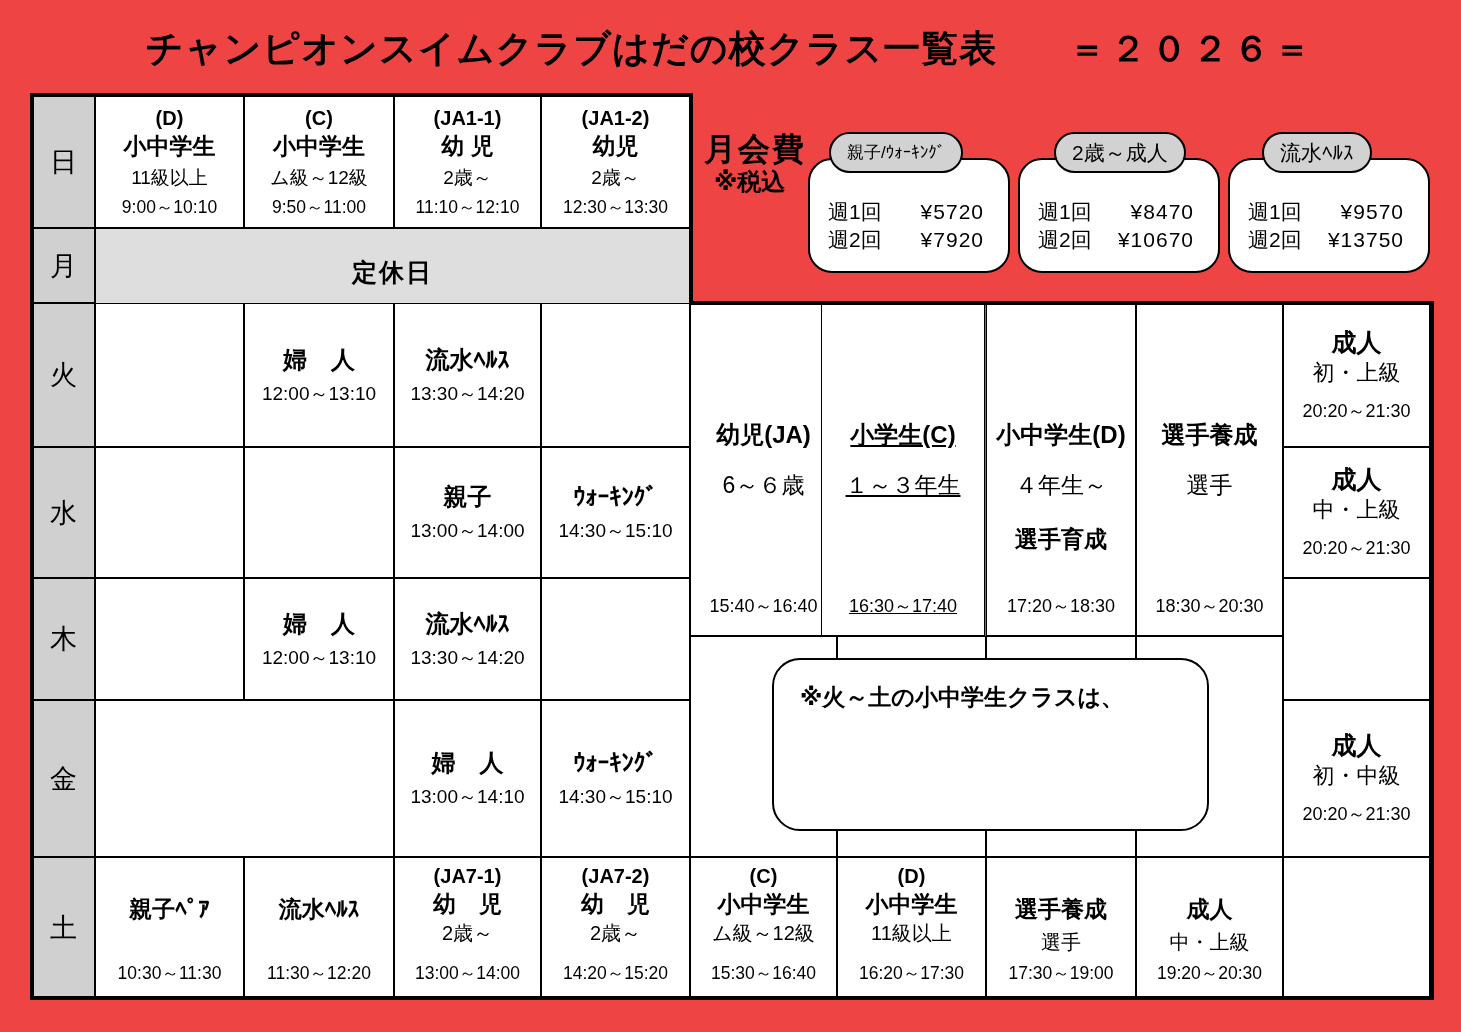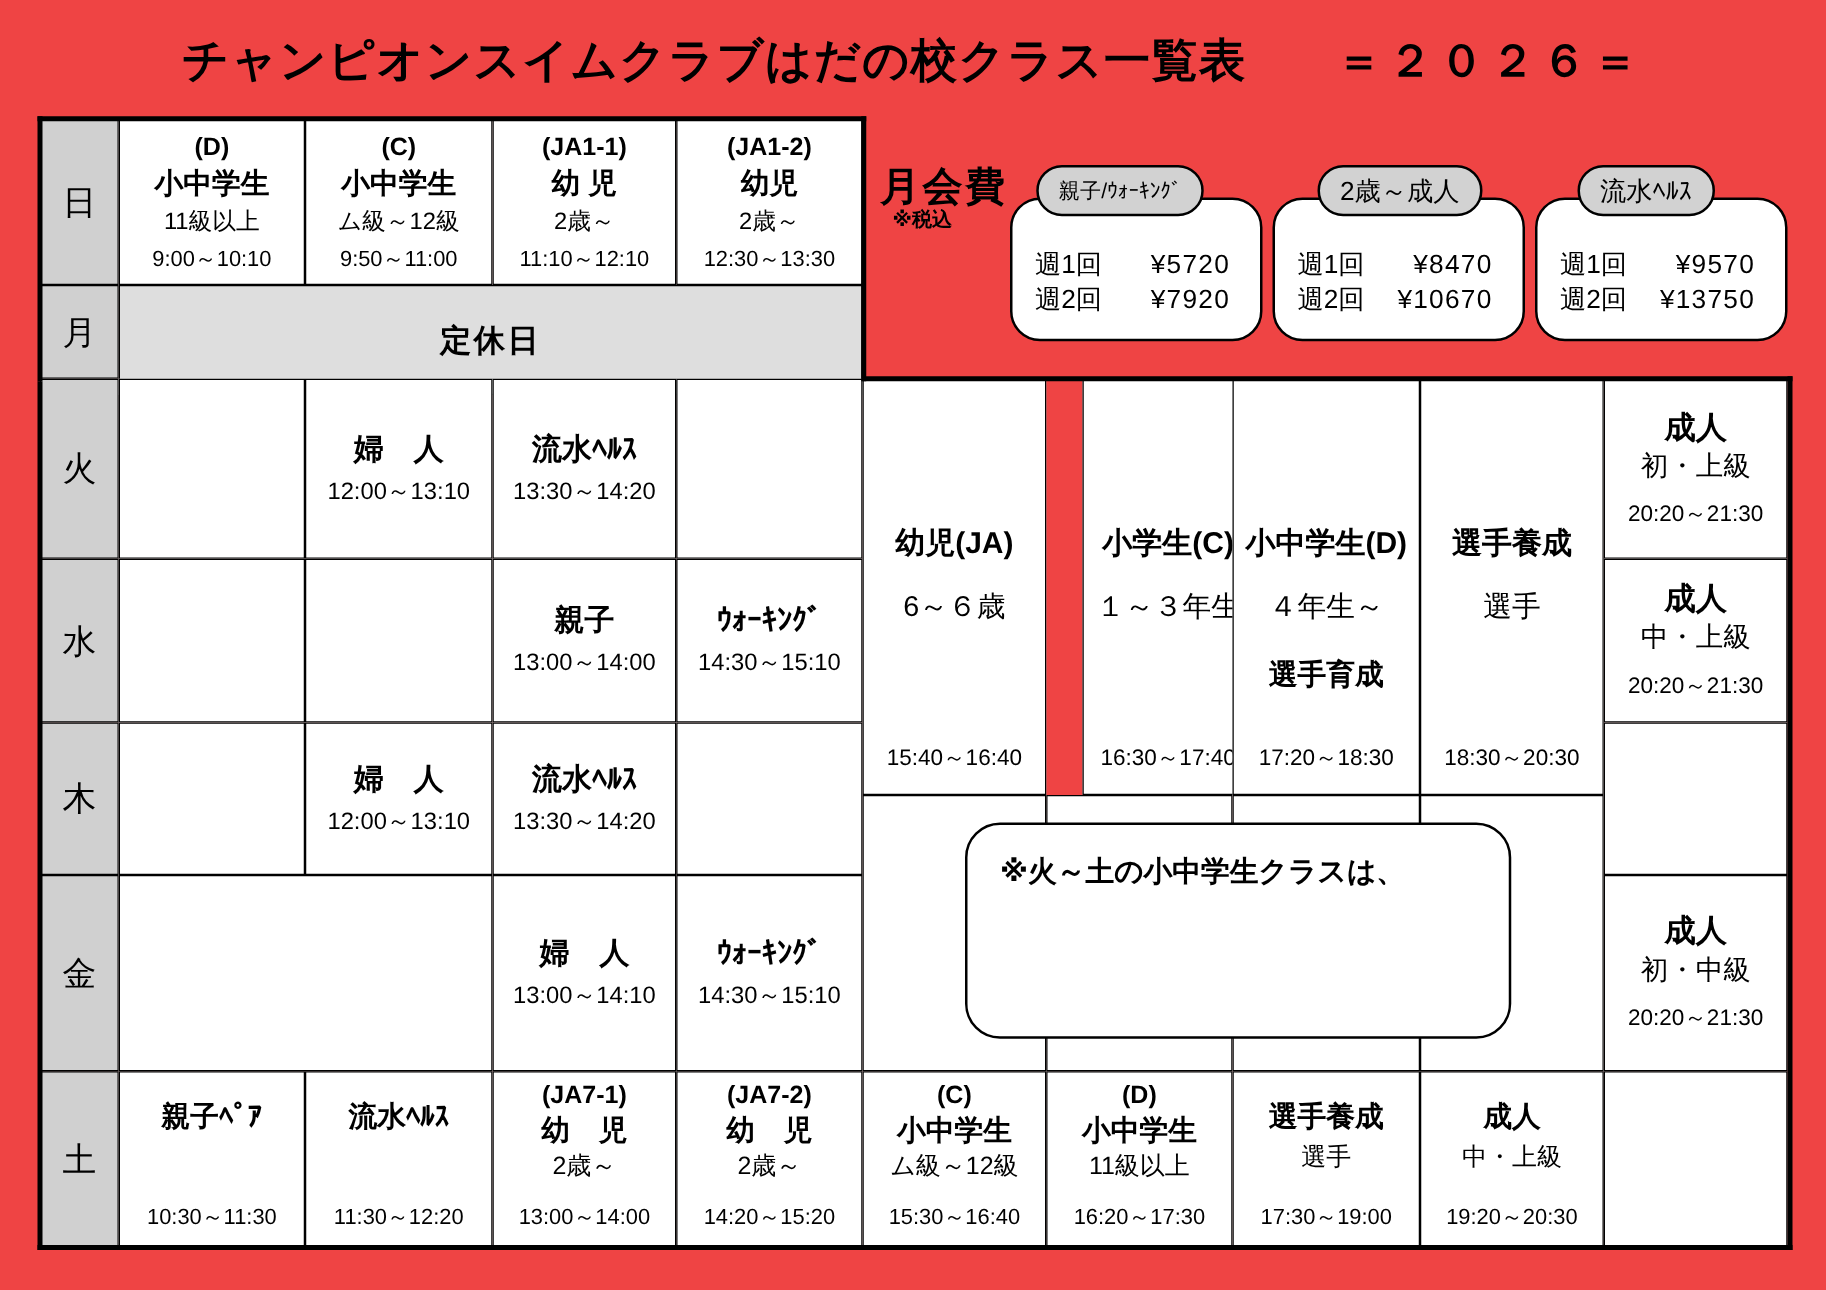--- a/index.html
+++ b/index.html
@@ -34,29 +34,29 @@
   .big .extra{font-size:23px;font-weight:bold;line-height:30px;margin-top:24px;}
   .big .time{margin-top:auto;padding-bottom:16px;font-size:18px;}
   
   .adult{justify-content:center;}
   .adult .t{font-size:25px;}
   .adult .sub{font-size:22px;line-height:28px;margin-top:2px;}
   .adult .time{font-size:18px;margin-top:12px;}
   
   .sat{padding-top:5px;}
   .sat .t{margin-top:0;}
-  .sat2{padding-top:20px;}
+  .sat2{padding-top:36px;}
   .sat .time,.sat2 .time{position:absolute;bottom:11px;left:0;right:0;}
   .sat .sub{font-size:20px;line-height:28px;}
   .sat2 .sub{font-size:20px;line-height:28px;margin-top:4px;}
   
   .outline{position:absolute;box-sizing:border-box;border-color:#000;border-style:solid;pointer-events:none;z-index:4;background:transparent;}
   
   .fee-heading{position:absolute;left:704px;top:128px;font-size:32px;font-weight:bold;letter-spacing:2px;}
-  .fee-tax{position:absolute;left:714px;top:166px;font-size:16px;font-weight:bold;}
+  .fee-tax{position:absolute;left:714px;top:166px;font-size:24px;font-weight:bold;}
   .fee-box{position:absolute;box-sizing:border-box;width:202px;height:115px;border:2px solid #000;
            border-radius:24px;background:#fff;}
   .fee-pill{position:absolute;top:132px;height:41px;box-sizing:border-box;border:2px solid #000;
             border-radius:21px;background:#d2d2d2;display:flex;align-items:center;justify-content:center;
             padding:0 16px;font-size:21px;white-space:nowrap;z-index:3;}
   .fee-rows{margin-top:38px;display:flex;flex-direction:column;gap:1px;padding:0 24px 0 18px;}
   .fee-row{display:flex;justify-content:space-between;font-size:21px;line-height:27px;}
   .fee-price{letter-spacing:1px;}
   
   .notice{position:absolute;left:772px;top:658px;width:437px;height:173px;box-sizing:border-box;
@@ -188,21 +188,21 @@
     <div class="t">幼　児</div>
     <div class="sub">2歳～</div>
     <div class="time">14:20～15:20</div>
   </div>
 
   <div class="cell big" style="left:690px;top:303px;width:147px;height:333px;">
     <div class="t">幼児(JA)</div>
     <div class="sub">6～６歳</div>
     <div class="time">15:40～16:40</div>
   </div>
-  <div class="cell big" style="left:866px;top:303px;width:137px;height:333px;">
+  <div class="cell big" style="left:821px;top:303px;width:164px;height:333px;text-decoration:underline;">
     <div class="t">小学生(C)</div>
     <div class="sub">１～３年生</div>
     <div class="time">16:30～17:40</div>
   </div>
   <div class="cell big" style="left:986px;top:303px;width:150px;height:333px;">
     <div class="t">小中学生(D)</div>
     <div class="sub">４年生～</div>
     <div class="extra">選手育成</div>
     <div class="time">17:20～18:30</div>
   </div>

